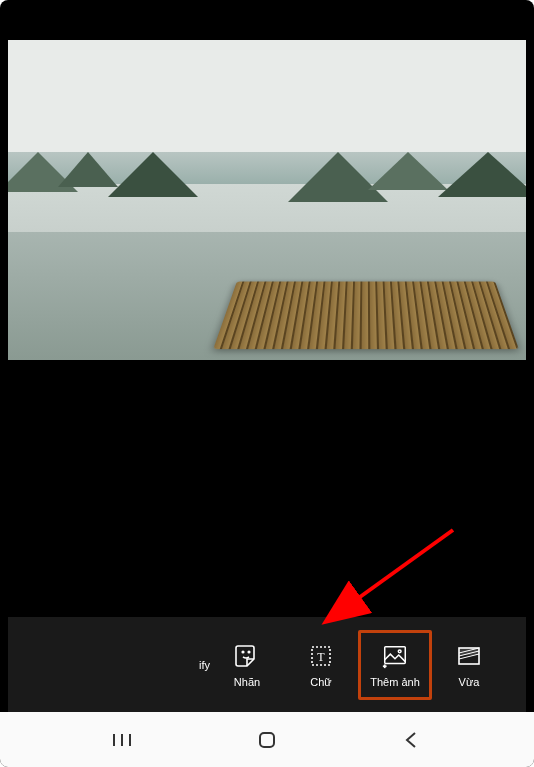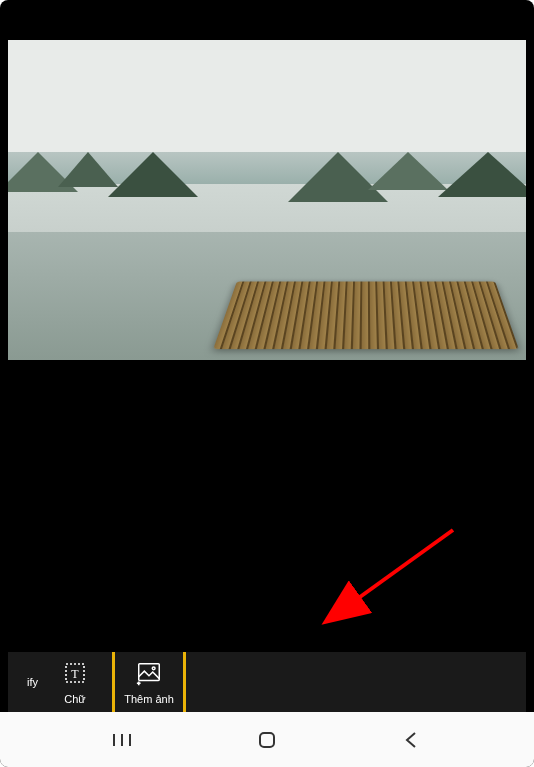--- a/index.html
+++ b/index.html
@@ -77,43 +77,43 @@
       background: #000;
       position: relative;
     }
     .arrow-annotation {
       position: absolute;
       top: 165px;
       left: 310px;
       pointer-events: none;
     }
     .toolbar {
-      height: 60px;
+      height: 95px;
       background: #1a1a1a;
       display: flex;
       align-items: center;
-      justify-content: flex-start;
-      padding: 0 2px;
+      justify-content: flex-end;
+      padding: 0 20px;
       gap: 0;
       overflow: hidden;
     }
     .tool-item {
       flex: 0 0 74px;
       height: 70px;
       display: flex;
       flex-direction: column;
       align-items: center;
       justify-content: center;
       gap: 6px;
       cursor: pointer;
       position: relative;
     }
     .tool-item.partial-left { flex: 0 0 28px; align-items: flex-end; }
     .tool-item.highlighted {
-      border: 3px solid #eab308;
+      border: 3px solid #c2410c;
       border-radius: 2px;
     }
     .tool-icon {
       width: 28px;
       height: 28px;
       display: flex;
       align-items: center;
       justify-content: center;
     }
     .tool-label {
@@ -169,20 +169,32 @@
         <line x1="135" y1="5" x2="10" y2="95" stroke="#ff0000" stroke-width="4" marker-end="url(#arrowhead)"></line>
       </svg>
     </div>
 
     <div class="toolbar">
 
       <div class="tool-item partial-left">
         <span class="tool-label">ify</span>
       </div>
 
+      <div class="tool-item">
+        <span class="tool-icon">
+          <svg width="28" height="28" viewBox="0 0 28 28" fill="none" stroke="#fff" stroke-width="1.6">
+            <path d="M5 4 h14 a2 2 0 0 1 2 2 v11 l-7 7 h-9 a2 2 0 0 1 -2 -2 v-16 a2 2 0 0 1 2 -2 z"></path>
+            <path d="M21 17 l-7 0 l0 7"></path>
+            <circle cx="10" cy="10" r="0.8" fill="#fff"></circle>
+            <circle cx="16" cy="10" r="0.8" fill="#fff"></circle>
+            <path d="M10 15 q3 2 6 0"></path>
+          </svg>
+        </span>
+        <span class="tool-label">Nhãn</span>
+      </div>
 
 
       <div class="tool-item">
         <span class="tool-icon">
           <svg width="28" height="28" viewBox="0 0 28 28" fill="none" stroke="#fff" stroke-width="1.6">
             <rect x="5" y="5" width="18" height="18" stroke-dasharray="2 2"></rect>
             <text x="14" y="19" font-size="12" fill="#fff" stroke="none" text-anchor="middle" font-family="serif">T</text>
           </svg>
         </span>
         <span class="tool-label">Chữ</span>
@@ -194,20 +206,32 @@
             <rect x="4" y="3" width="22" height="18" rx="1"></rect>
             <path d="M4 17 l6 -6 l5 5 l4 -4 l7 7"></path>
             <circle cx="20" cy="8" r="1.5"></circle>
             <line x1="4" y1="22" x2="4" y2="26" stroke-width="1.8"></line>
             <line x1="2" y1="24" x2="6" y2="24" stroke-width="1.8"></line>
           </svg>
         </span>
         <span class="tool-label">Thêm ảnh</span>
       </div>
 
+      <div class="tool-item">
+        <span class="tool-icon">
+          <svg width="28" height="28" viewBox="0 0 28 28" fill="none" stroke="#fff" stroke-width="1.6">
+            <rect x="4" y="6" width="20" height="16"></rect>
+            <path d="M4 11 l20 -5" stroke-width="1"></path>
+            <path d="M4 14 l20 -5" stroke-width="1"></path>
+            <path d="M4 17 l20 -5" stroke-width="1"></path>
+            <rect x="4" y="6" width="20" height="7" fill="#fff" fill-opacity="0.15" stroke="none"></rect>
+          </svg>
+        </span>
+        <span class="tool-label">Vừa</span>
+      </div>
 
 
     </div>
   </div>
 
   <div class="nav-bar">
     <div class="nav-btn">
       <svg width="22" height="22" viewBox="0 0 22 22">
         <line x1="3" y1="5" x2="3" y2="17" stroke="#333" stroke-width="2"></line>
         <line x1="11" y1="5" x2="11" y2="17" stroke="#333" stroke-width="2"></line>

